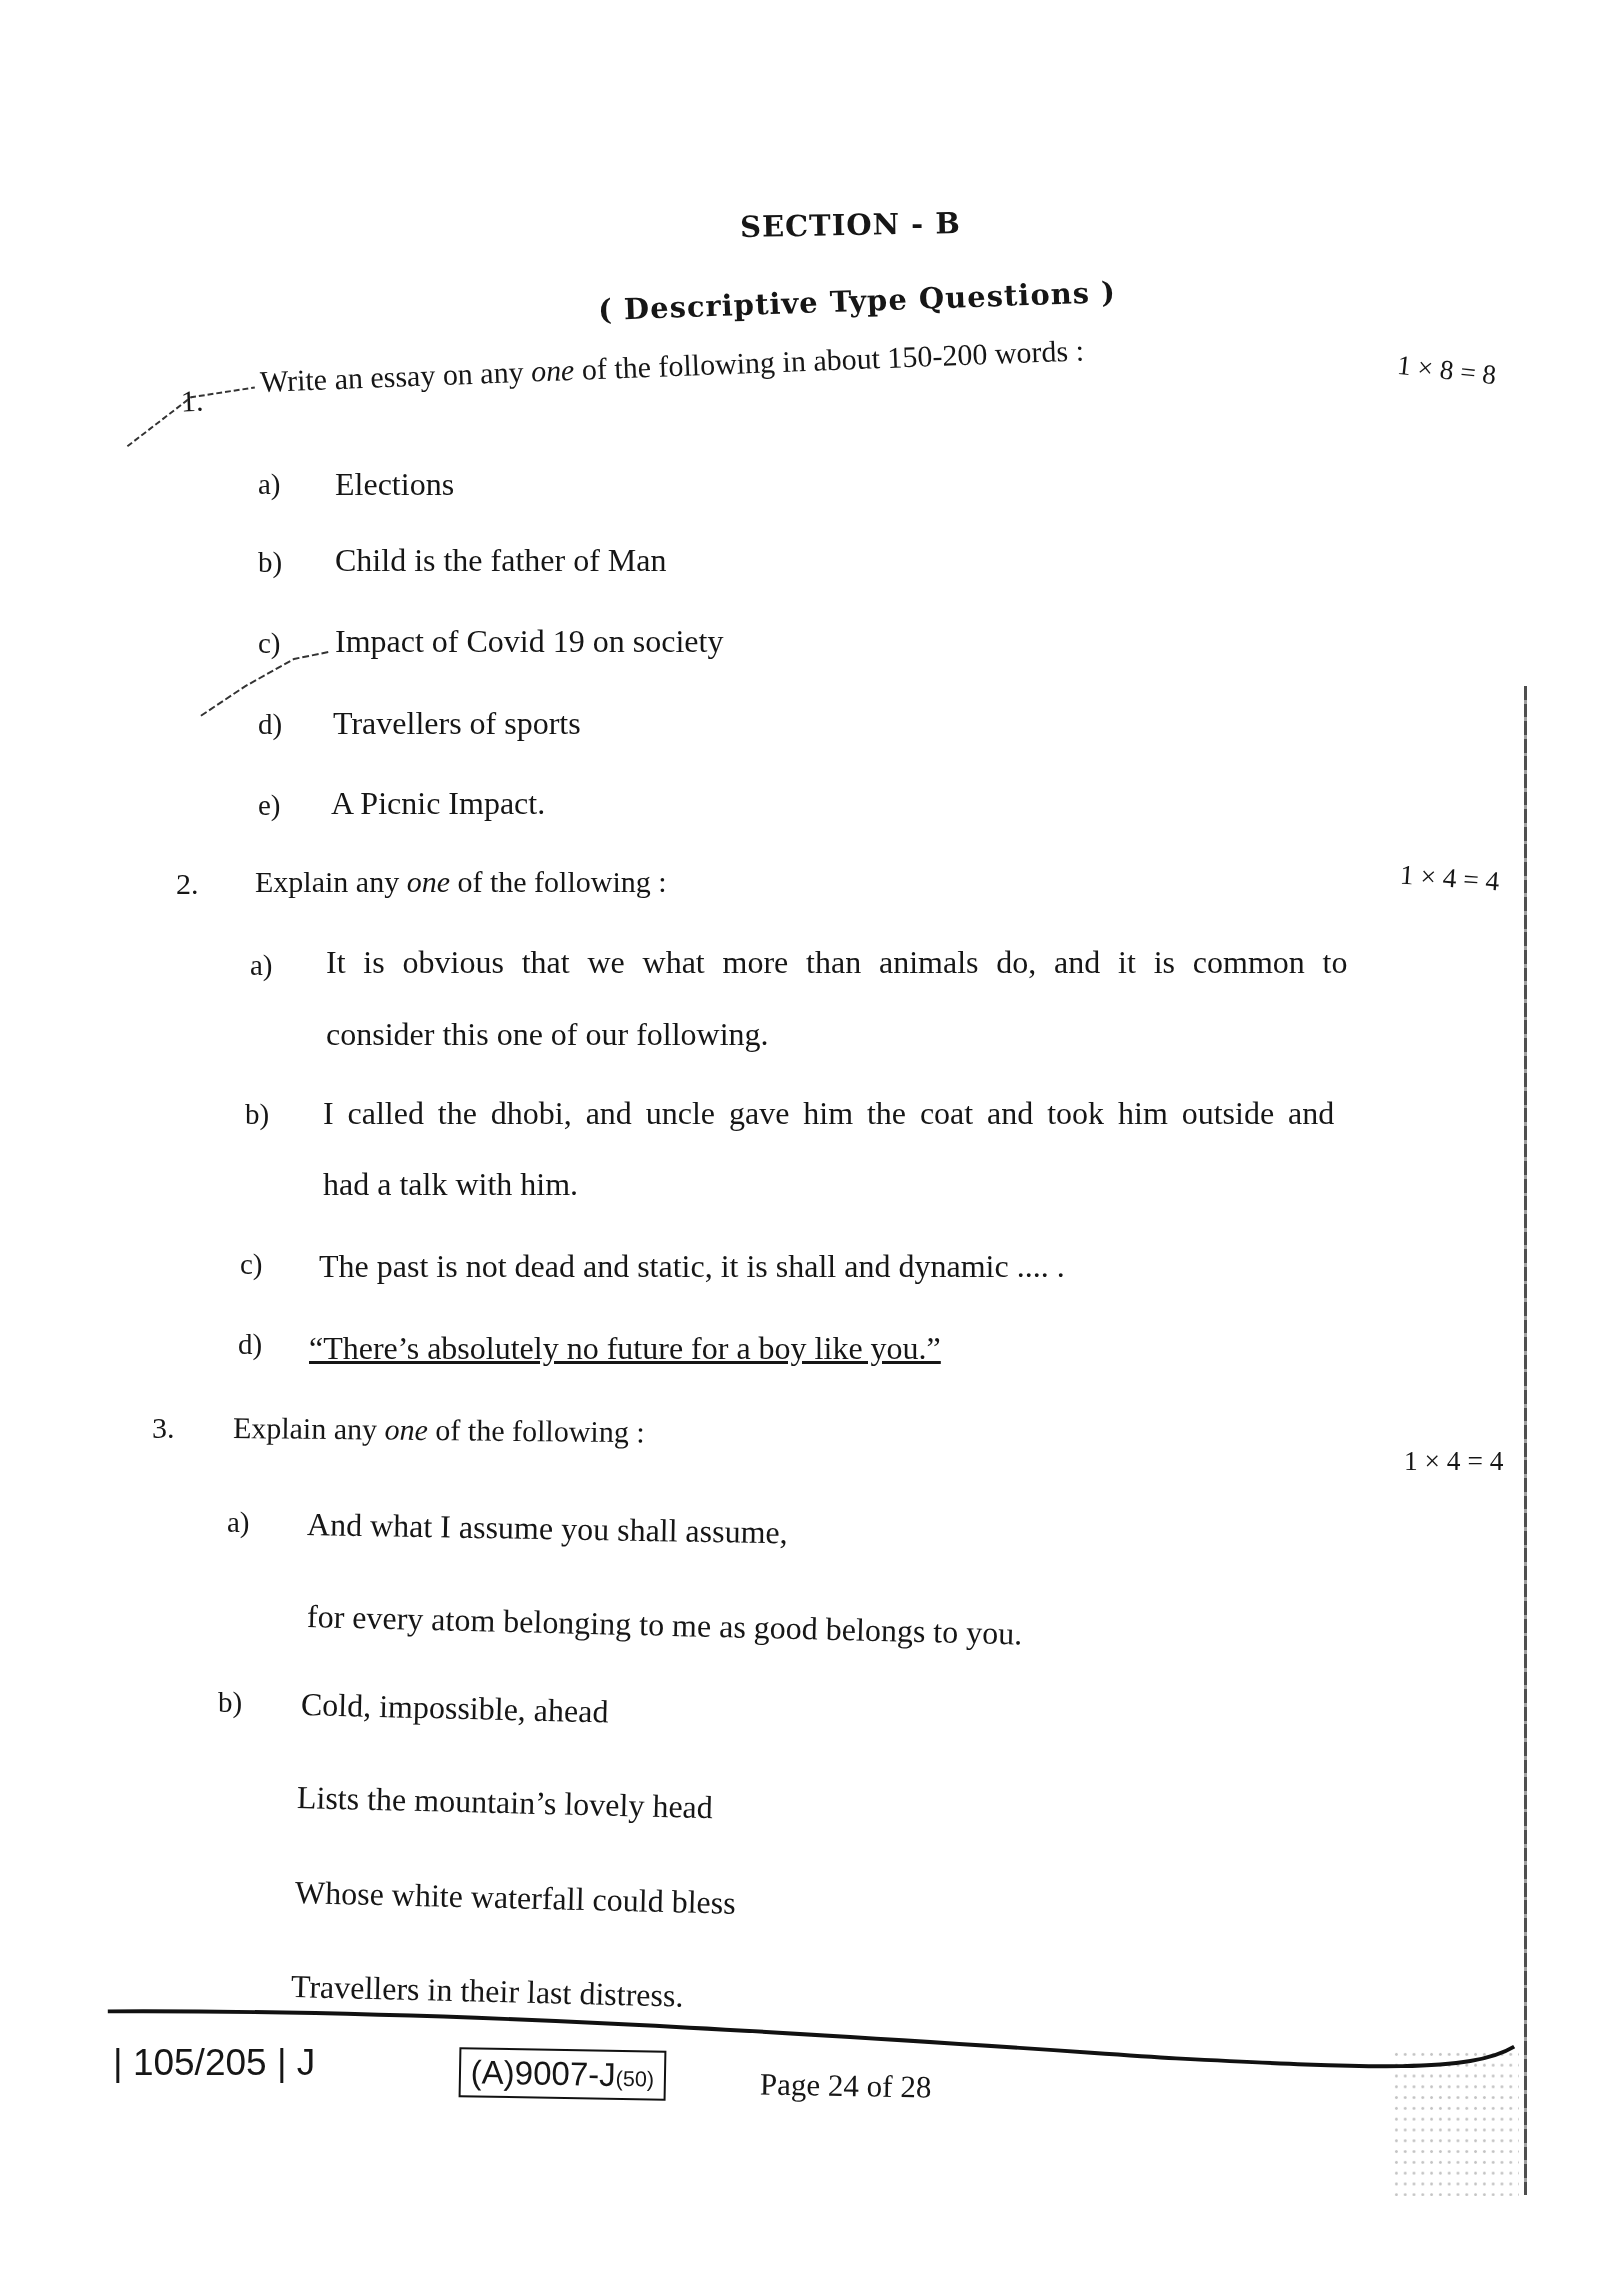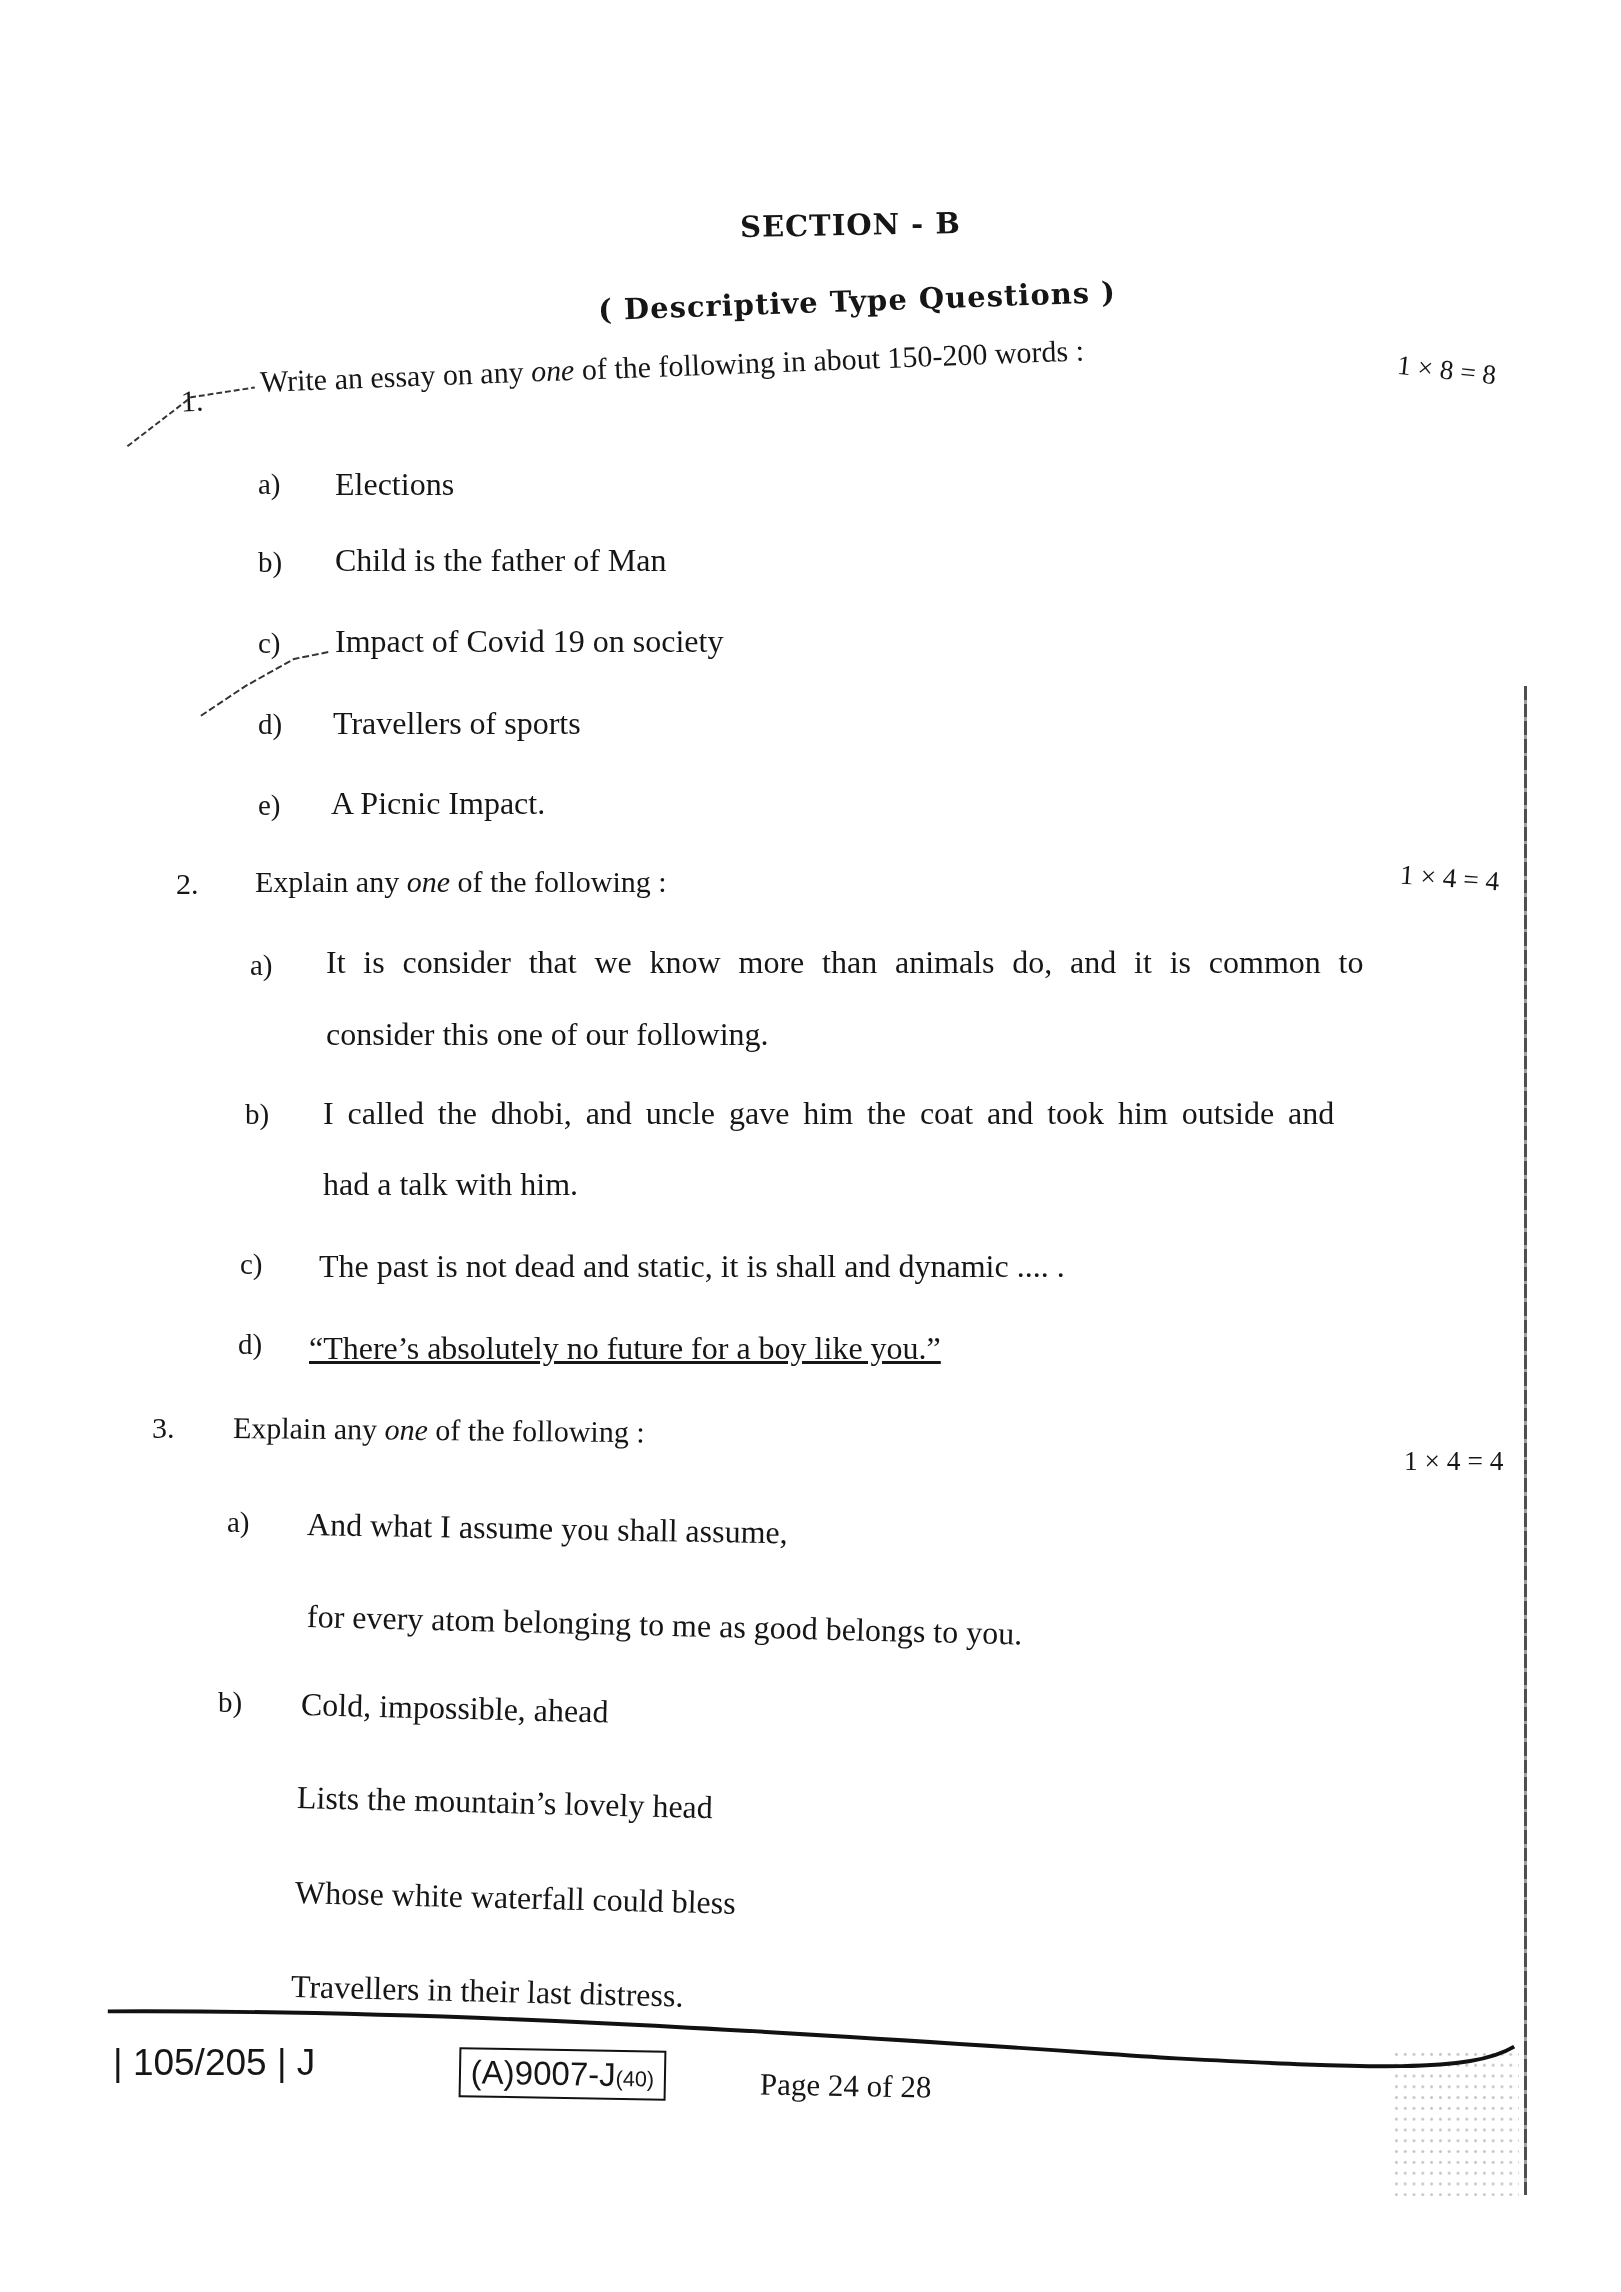--- a/index.html
+++ b/index.html
@@ -74,21 +74,21 @@
 <div class="abs opt-label" style="left:258px; top:789px;">e)</div>
 <div class="abs opt-text" style="left:331px; top:785px;">A Picnic Impact.</div>
 
 <div class="abs qnum" style="left:176px; top:867px;">2.</div>
 <div class="abs qline" style="left:255px; top:865px;">
   <span>Explain any </span><em>one</em><span> of the following :</span>
 </div>
 <div class="abs marks" style="left:1400px; top:863px; transform:rotate(4deg);">1 × 4 = 4</div>
 
 <div class="abs opt-label" style="left:250px; top:949px;">a)</div>
-<div class="abs opt-text" style="left:326px; top:944px; word-spacing:9.8px;">It is consider that we know more than animals do, and it is common to</div>
+<div class="abs opt-text" style="left:326px; top:944px; word-spacing:9.8px;">It is obvious that we what more than animals do, and it is common to</div>
 <div class="abs opt-text" style="left:326px; top:1016px;">consider this one of our following.</div>
 
 <div class="abs opt-label" style="left:245px; top:1098px;">b)</div>
 <div class="abs opt-text" style="left:323px; top:1095px; word-spacing:5.9px;">I called the dhobi, and uncle gave him the coat and took him outside and</div>
 <div class="abs opt-text" style="left:323px; top:1166px;">had a talk with him.</div>
 
 <div class="abs opt-label" style="left:240px; top:1248px;">c)</div>
 <div class="abs opt-text" style="left:319px; top:1248px;">The past is not dead and static, it is shall and dynamic .... .</div>
 
 <div class="abs opt-label" style="left:238px; top:1328px;">d)</div>
@@ -116,16 +116,16 @@
 <svg class="pen-mark" viewBox="0 0 1654 2339">
   <path d="M130 455 L195 405 L260 395" stroke="#333" stroke-width="2" fill="none" stroke-dasharray="6 3"></path>
   <path d="M205 730 L250 700 L300 672 L335 665" stroke="#333" stroke-width="2" fill="none" stroke-dasharray="7 3"></path>
 </svg>
 
 <svg class="footer-curve" viewBox="0 0 1654 120">
   <path d="M110 42 C 500 40, 900 70, 1200 90 C 1400 100, 1500 105, 1545 78" stroke="#111" stroke-width="4" fill="none"></path>
 </svg>
 <div class="abs footer-code">| 105/205 | J</div>
 <div class="abs footer-box">
-  <span>(A)9007-J</span><small>(40)</small>
+  <span>(A)9007-J</span><small>(50)</small>
 </div>
 <div class="abs footer-page">Page 24 of 28</div>
 
 
 </body></html>

